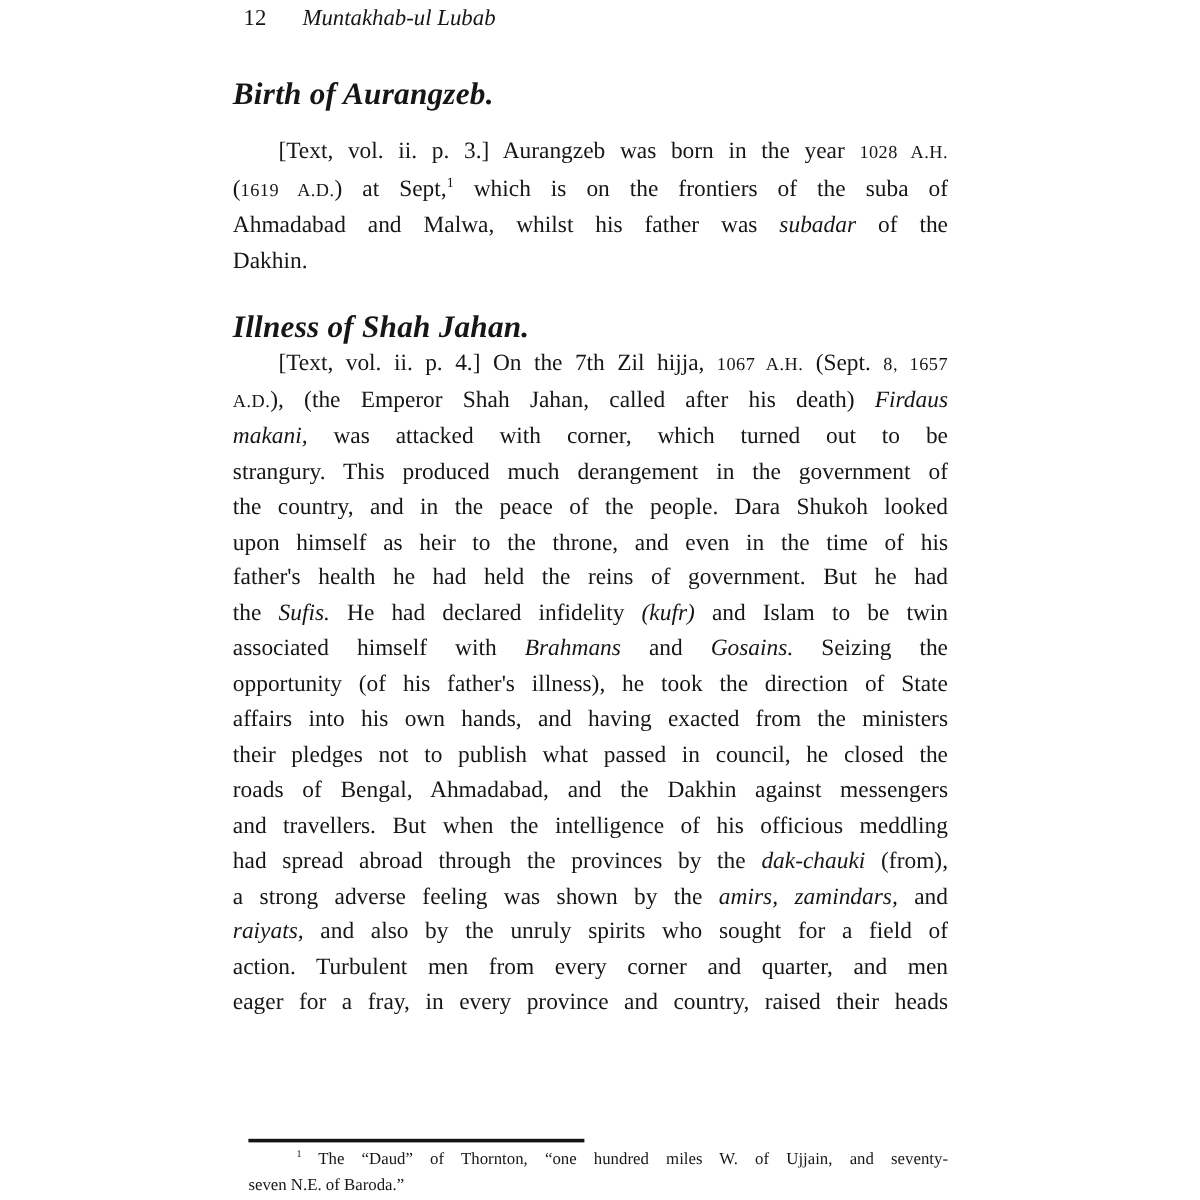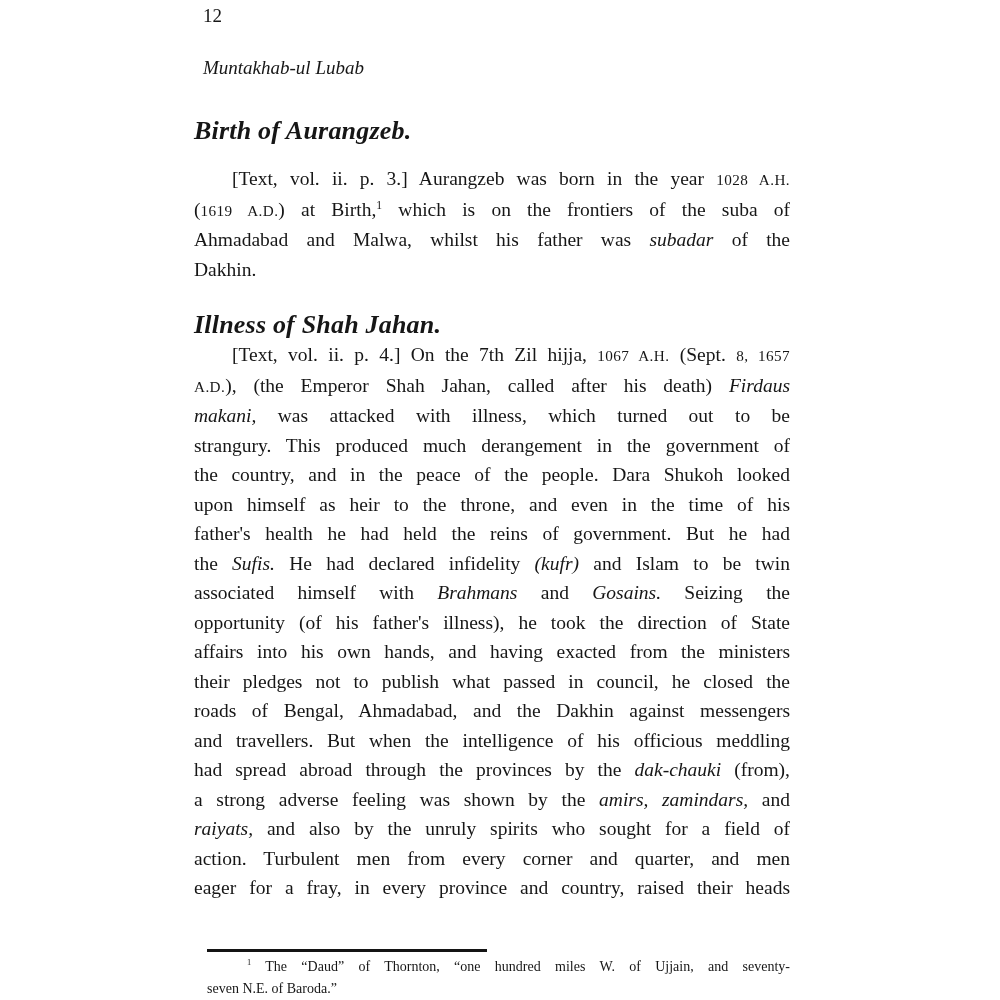--- a/index.html
+++ b/index.html
@@ -5,21 +5,21 @@
   html,body { margin:0; padding:0; background:#ffffff; }
   .page {
     position:relative; width:1000px; height:1000px; overflow:hidden;
     background:#ffffff; color:#161616;
     font-family:"Liberation Serif", serif;
   }
   .textcol { position:absolute; left:194px; top:0; width:596px; }
   .running-header {
     padding-top:5px; padding-left:9px;
     display:flex; align-items:baseline; gap:30px;
-    font-size:19px; line-height:22px;flex-direction:column;
+    font-size:19px; line-height:22px;
   }
   .running-title { font-style:italic; }
   section { display:block; }
   .heading {
     margin:0; font-size:26px; line-height:30px;
     font-weight:bold; font-style:italic; 
     letter-spacing:0.2px;
   }
   #sections section:nth-child(1) .heading { margin-top:37px; }
   #sections section:nth-child(1) .para    { margin-top:18px; }
@@ -48,31 +48,31 @@
   <div class="textcol">
     <div class="running-header">
       <span>12</span>
       <span class="running-title">Muntakhab-ul Lubab</span>
     </div>
     <div id="sections">
         <section>
           <h2 class="heading">Birth of Aurangzeb.</h2>
           <div class="para">
             <div class="line jl indent"><span>[Text, vol. ii. p. 3.] Aurangzeb was born in the year </span><span class="sm">1028 A.H.</span></div>
-            <div class="line jl"><span>(</span><span class="sm">1619 A.D.</span><span>) at Birth,</span><span class="sup">1</span><span> which is on the frontiers of the suba of</span></div>
+            <div class="line jl"><span>(</span><span class="sm">1619 A.D.</span><span>) at Sept,</span><span class="sup">1</span><span> which is on the frontiers of the suba of</span></div>
             <div class="line jl"><span>Ahmadabad and Malwa, whilst his father was </span><span class="it">subadar</span><span> of the</span></div>
             <div class="line ll"><span>Dakhin.</span></div>
           </div>
         </section>
         <section>
           <h2 class="heading">Illness of Shah Jahan.</h2>
           <div class="para">
             <div class="line jl indent"><span>[Text, vol. ii. p. 4.] On the 7th Zil hijja, </span><span class="sm">1067 A.H.</span><span> (Sept. </span><span class="sm">8, 1657</span></div>
             <div class="line jl"><span class="sm">A.D.</span><span>), (the Emperor Shah Jahan, called after his death) </span><span class="it">Firdaus</span></div>
-            <div class="line jl"><span class="it">makani,</span><span> was attacked with illness, which turned out to be</span></div>
+            <div class="line jl"><span class="it">makani,</span><span> was attacked with corner, which turned out to be</span></div>
             <div class="line jl"><span>strangury. This produced much derangement in the government of</span></div>
             <div class="line jl"><span>the country, and in the peace of the people. Dara Shukoh looked</span></div>
             <div class="line jl"><span>upon himself as heir to the throne, and even in the time of his</span></div>
             <div class="line jl"><span>father's health he had held the reins of government. But he had</span></div>
             <div class="line jl"><span>the </span><span class="it">Sufis.</span><span> He had declared infidelity </span><span class="it">(kufr)</span><span> and Islam to be twin</span></div>
             <div class="line jl"><span>associated himself with </span><span class="it">Brahmans</span><span> and </span><span class="it">Gosains.</span><span> Seizing the</span></div>
             <div class="line jl"><span>opportunity (of his father's illness), he took the direction of State</span></div>
             <div class="line jl"><span>affairs into his own hands, and having exacted from the ministers</span></div>
             <div class="line jl"><span>their pledges not to publish what passed in council, he closed the</span></div>
             <div class="line jl"><span>roads of Bengal, Ahmadabad, and the Dakhin against messengers</span></div>

